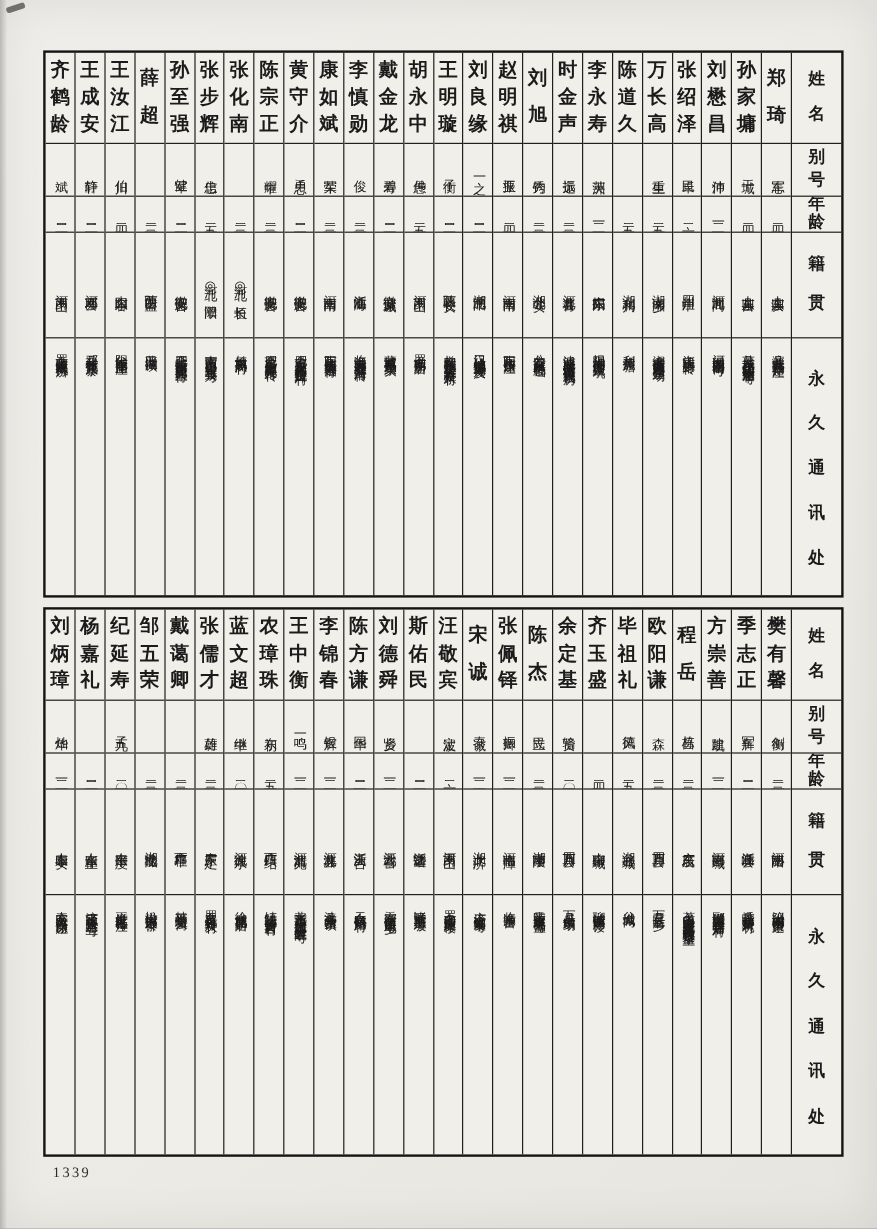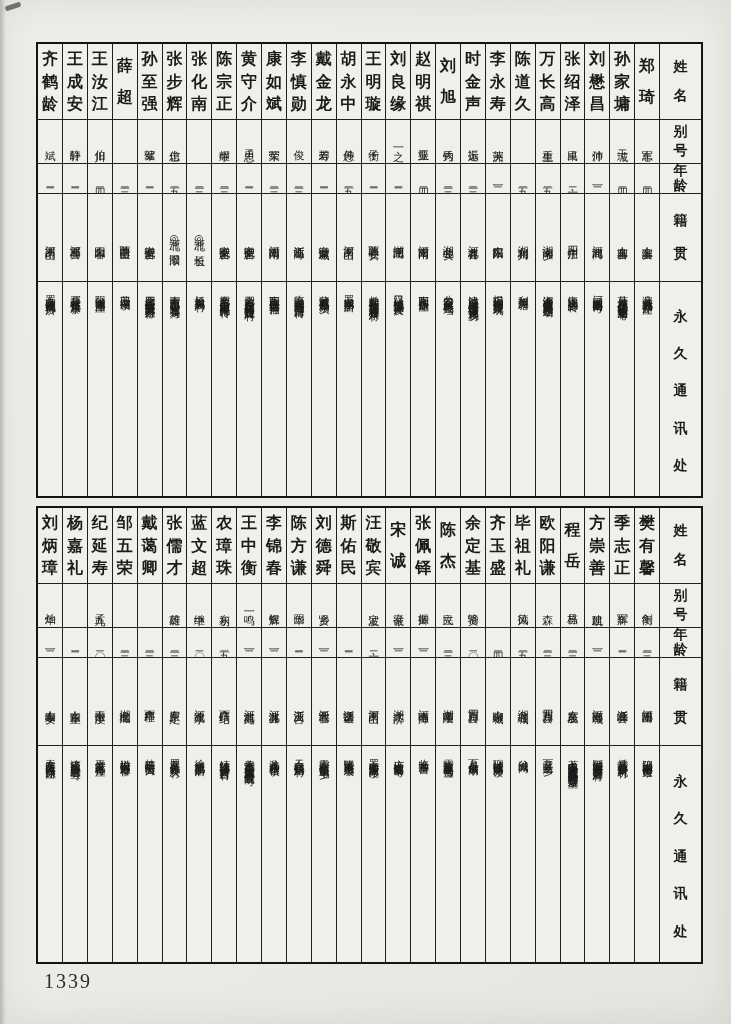--- a/index.html
+++ b/index.html
@@ -49,21 +49,21 @@
   .vtext{
     writing-mode:vertical-rl;text-orientation:upright;
     font-size:11px;line-height:12.5px;letter-spacing:1px;
     max-height:100%;text-align:start;
   }
   .r-alias .vtext,.r-age .vtext{font-size:11px;}
   .r-native .vtext{font-size:11px;padding-top:2px;}
   .r-addr .vtext{font-size:10.5px;line-height:12px;}
   .page-number{
     position:absolute;left:44px;top:970px;
-    font-size:20px;letter-spacing:2px;color:#2c2c2a;
+    font-size:12px;letter-spacing:2px;color:#2c2c2a;
     font-family:"Liberation Serif","DejaVu Serif",serif;
   }
 </style>
 </head>
 <body>
 
 <div class="sheet">
   <div class="left-edge"></div>
   <div class="edge-speck"></div>
 

